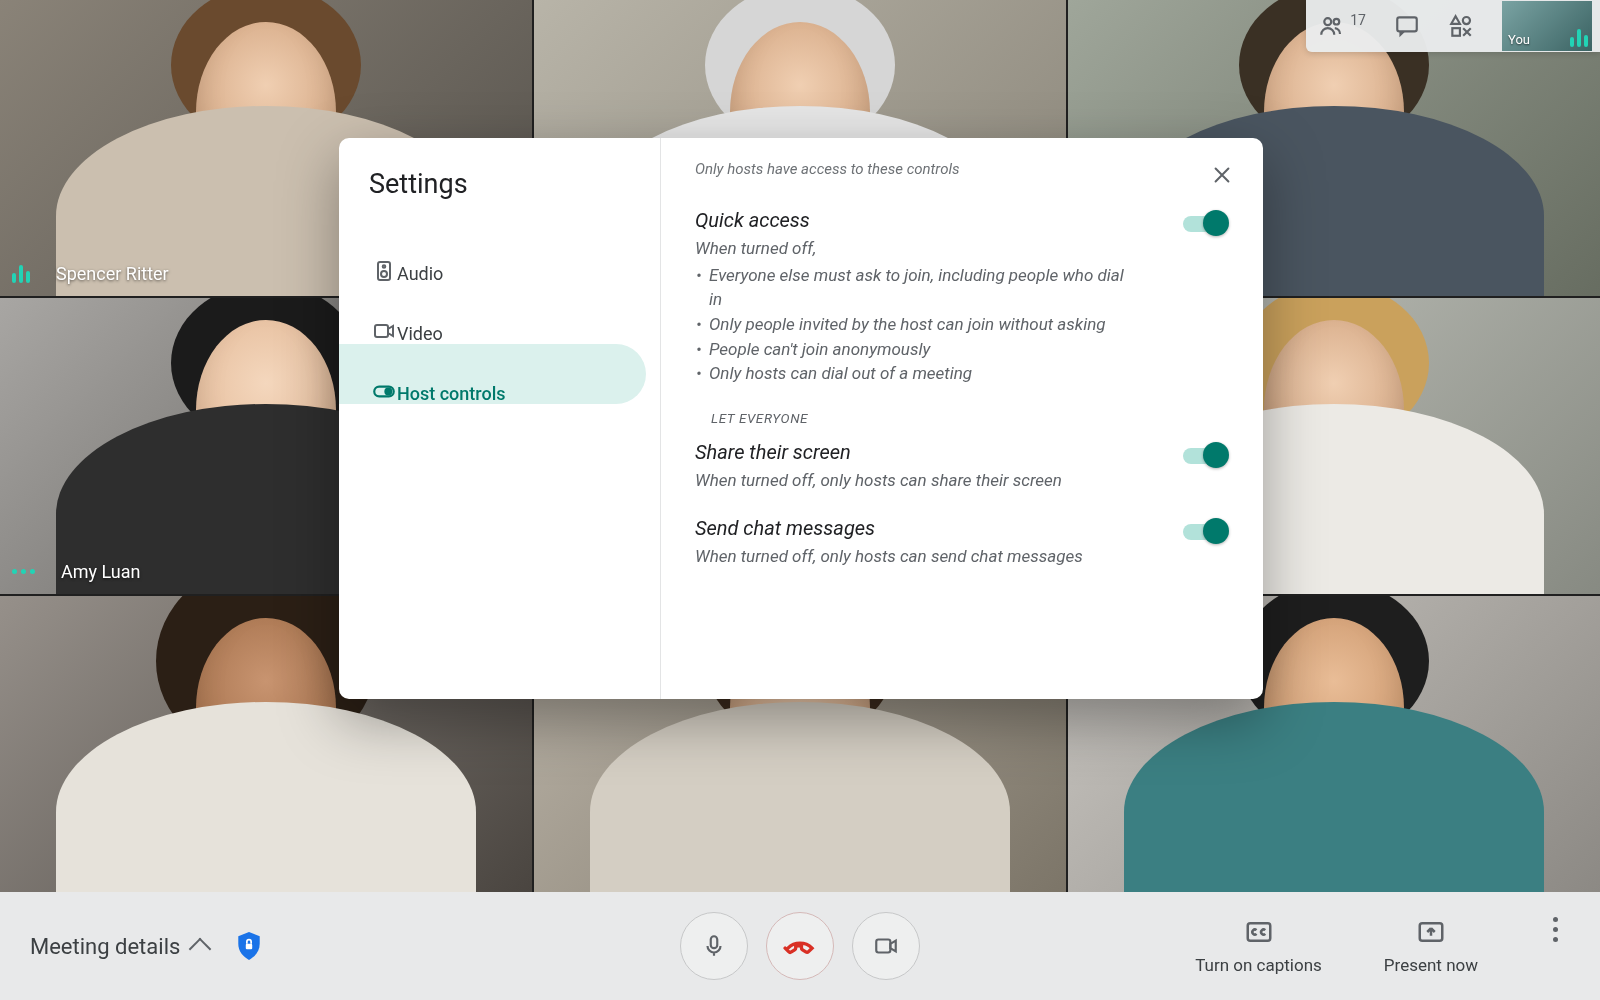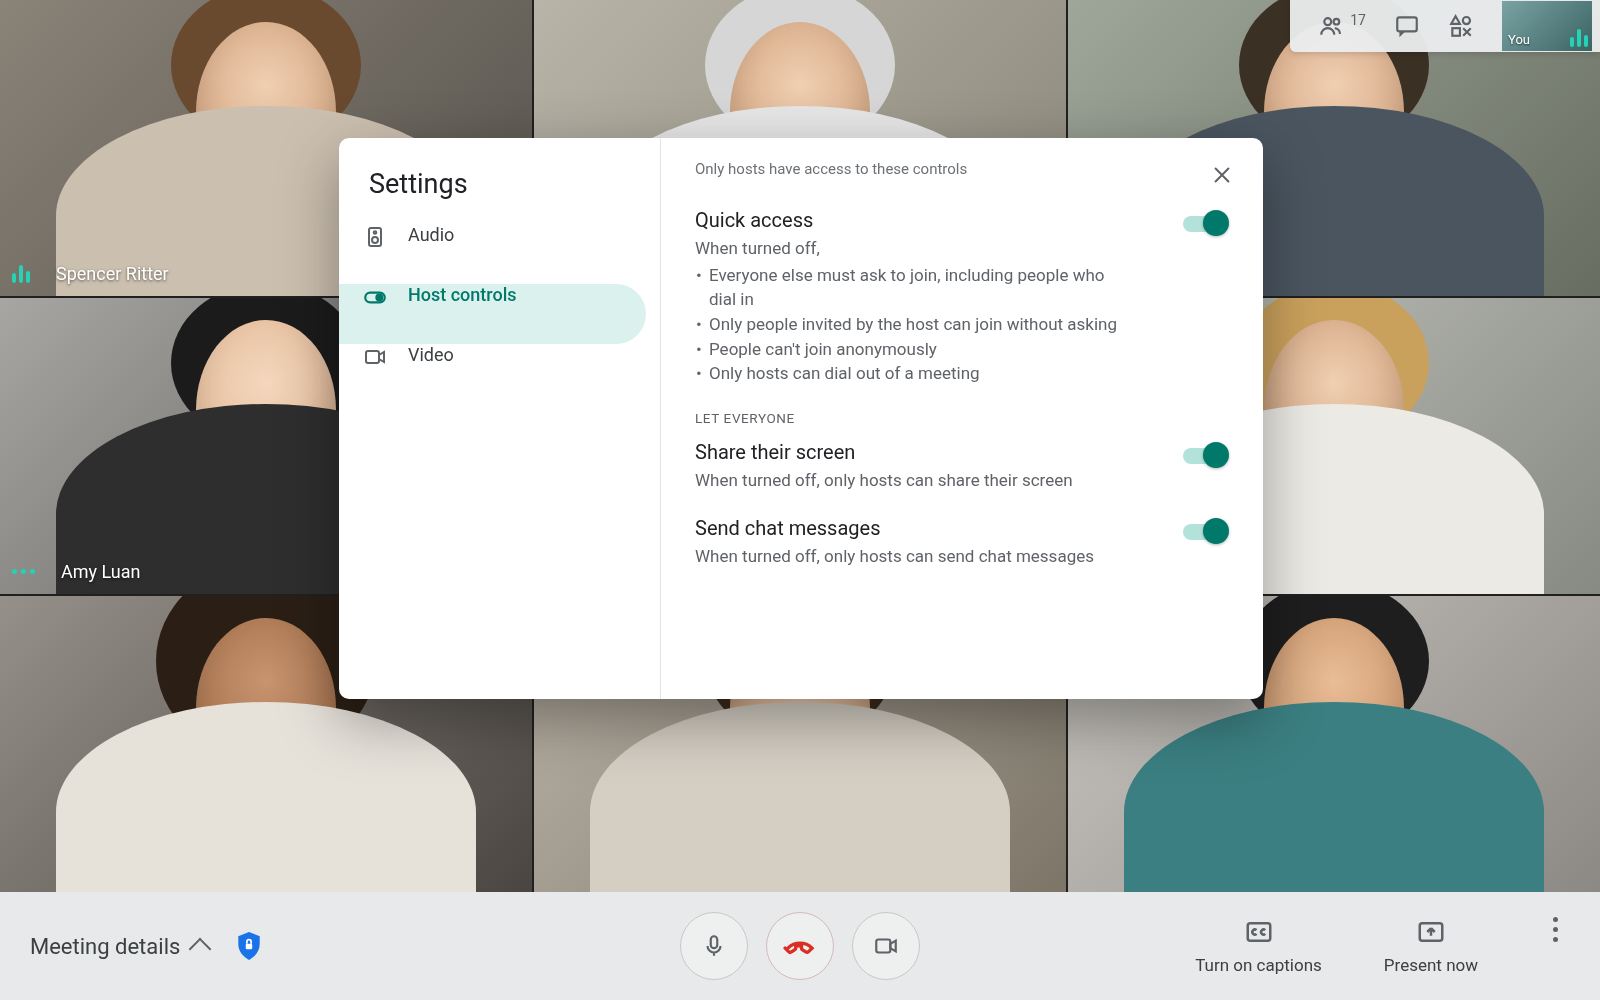--- a/index.html
+++ b/index.html
@@ -84,21 +84,21 @@
   .dots3 {display:flex;gap:4px;}
   .dots3 span{width:5px;height:5px;border-radius:50%;background:#22d3b5;}
 
   
   .topstrip {
     position:absolute; top:0; right:0;
     height:52px;
     background:rgba(234,236,237,.96);
     border-bottom-left-radius:6px;
     display:flex; align-items:center;
-    padding:0 8px 0 28px;
+    padding:0 8px 0 12px;
     gap:28px;
     color:#5f6368;
     box-shadow:0 2px 6px rgba(0,0,0,.15);
   }
   .topstrip .group{display:flex;align-items:center;gap:6px;cursor:pointer;}
   .topstrip .count{font-size:14px;position:relative;top:-6px;}
   .selfcam{
     width:90px;height:50px;position:relative;
     background:linear-gradient(135deg,#7aa3a3,#3b6363);
     border-radius:0; overflow:hidden;
@@ -159,56 +159,57 @@
     width:322px;
     border-right:1px solid #e3e4e5;
     padding:30px 0 0 0;
   }
   .dlg-title{
     font-size:27px;color:#202124;
     padding:0 0 24px 30px;
     font-weight:400;
   }
   .navitem{
-    display:flex;align-items:flex-start;gap:20px;
+    display:flex;align-items:flex-end;
     height:60px;
-    padding-left:23px;
+    padding-left:32px;
     font-size:18px;color:#3c4043;
     border-radius:0 30px 30px 0;
     margin-right:14px;
     cursor:pointer;
   }
   .navitem.active{
     background:#dbf1ed;color:#00796b;font-weight:500;
   }
   .navitem.active .ico svg path, .navitem.active .ico svg rect{stroke:#00796b;}
   .navitem .ico{width:26px;height:26px;display:flex;align-items:center;justify-content:center;}
 
   .dlg-right{
     flex:1;
     padding:22px 34px 16px 34px;
     position:relative;
+    font-style:italic;
   }
   .closebtn{
     position:absolute; top:20px; right:24px;
     width:34px;height:34px;border-radius:50%;
     display:flex;align-items:center;justify-content:center;
     cursor:pointer;
   }
   .hostnote{font-size:15px;color:#6d7175;margin-bottom:30px;}
   .setting{margin-bottom:24px;}
   .setting-head{display:flex;align-items:flex-start;}
   .setting-title{font-size:20px;color:#202124;}
   .setting-desc{font-size:17px;color:#5f6368;margin-top:4px;line-height:1.45;max-width:440px;}
   .setting-desc ul{list-style:none;margin-top:2px;}
   .setting-desc li{position:relative;padding-left:14px;}
   .setting-desc li::before{content:"•";position:absolute;left:1px;top:0;}
   .section-label{
     font-size:13.5px;letter-spacing:.6px;color:#5f6368;
-    margin:22px 0 14px 0;
+    margin:22px 0 14px 16px;
   }
   .toggle{
     margin-left:auto;
     width:46px;height:26px;position:relative;cursor:pointer;flex-shrink:0;margin-top:2px;
   }
   .toggle .track{
     position:absolute;left:0;top:6px;width:40px;height:16px;border-radius:10px;
     background:#b2e2da;
   }
   .toggle .knob{
@@ -332,38 +333,38 @@
       <span class="ico">
         <svg width="24" height="24" viewBox="0 0 24 24" fill="none" stroke="#5f6368" stroke-width="2">
           <rect x="6" y="3" width="12" height="18" rx="2"></rect>
             <circle cx="12" cy="15" r="3"></circle>
             <circle cx="12" cy="7.5" r="1.3"></circle>
         </svg>
       </span>
       <span>Audio</span>
     </div>
 
+    <div class="navitem">
+      <span class="ico">
+        <svg width="24" height="24" viewBox="0 0 24 24" fill="none" stroke="#5f6368" stroke-width="2">
+          <rect x="3" y="6" width="13" height="12" rx="2"></rect>
+            <path d="M16 10l5-3v10l-5-3z"></path>
+        </svg>
+      </span>
+      <span>Video</span>
+    </div>
+
     <div class="navitem active">
       <span class="ico">
         <svg width="26" height="26" viewBox="0 0 24 24" fill="none" stroke="#00796b" stroke-width="2">
           <rect x="3" y="8" width="18" height="9" rx="4.5"></rect>
             <circle cx="16" cy="12.5" r="2.7" fill="#00796b"></circle>
         </svg>
       </span>
       <span>Host controls</span>
-    </div>
-
-    <div class="navitem">
-      <span class="ico">
-        <svg width="24" height="24" viewBox="0 0 24 24" fill="none" stroke="#5f6368" stroke-width="2">
-          <rect x="3" y="6" width="13" height="12" rx="2"></rect>
-            <path d="M16 10l5-3v10l-5-3z"></path>
-        </svg>
-      </span>
-      <span>Video</span>
     </div>
   </div>
 
   <div class="dlg-right">
     <div class="closebtn">
       <svg width="22" height="22" viewBox="0 0 24 24" stroke="#5f6368" stroke-width="2.2" stroke-linecap="round">
         <path d="M5 5l14 14M19 5L5 19"></path>
       </svg>
     </div>
 

